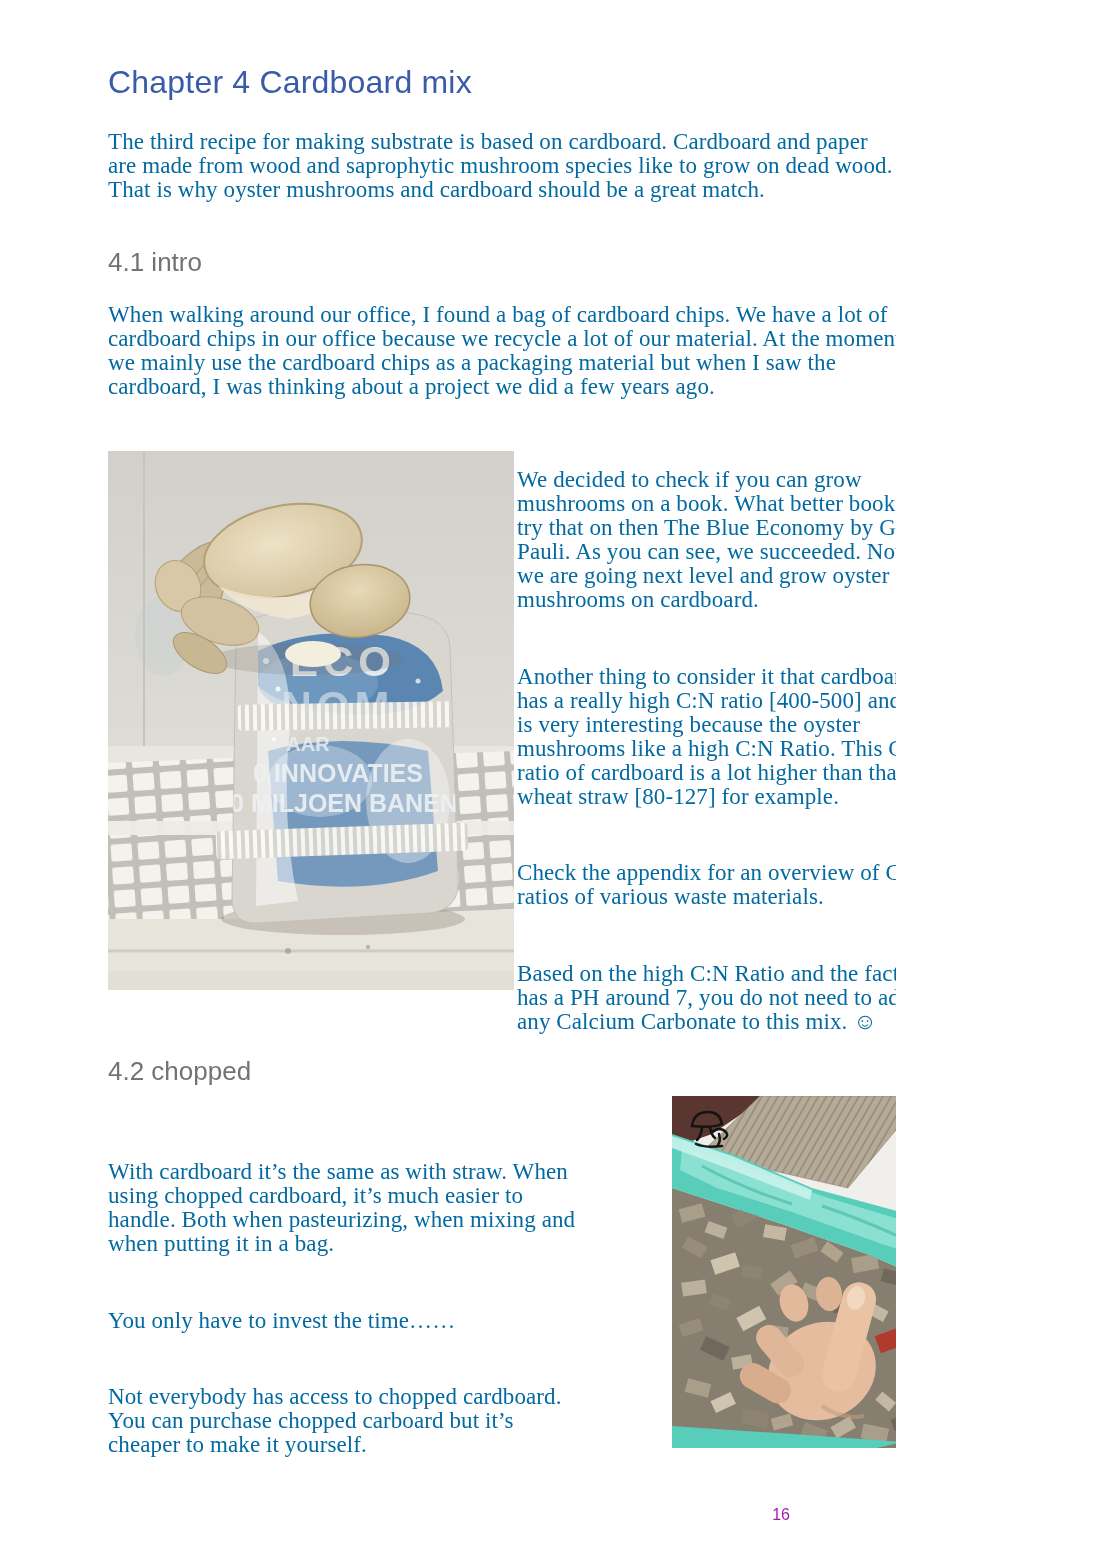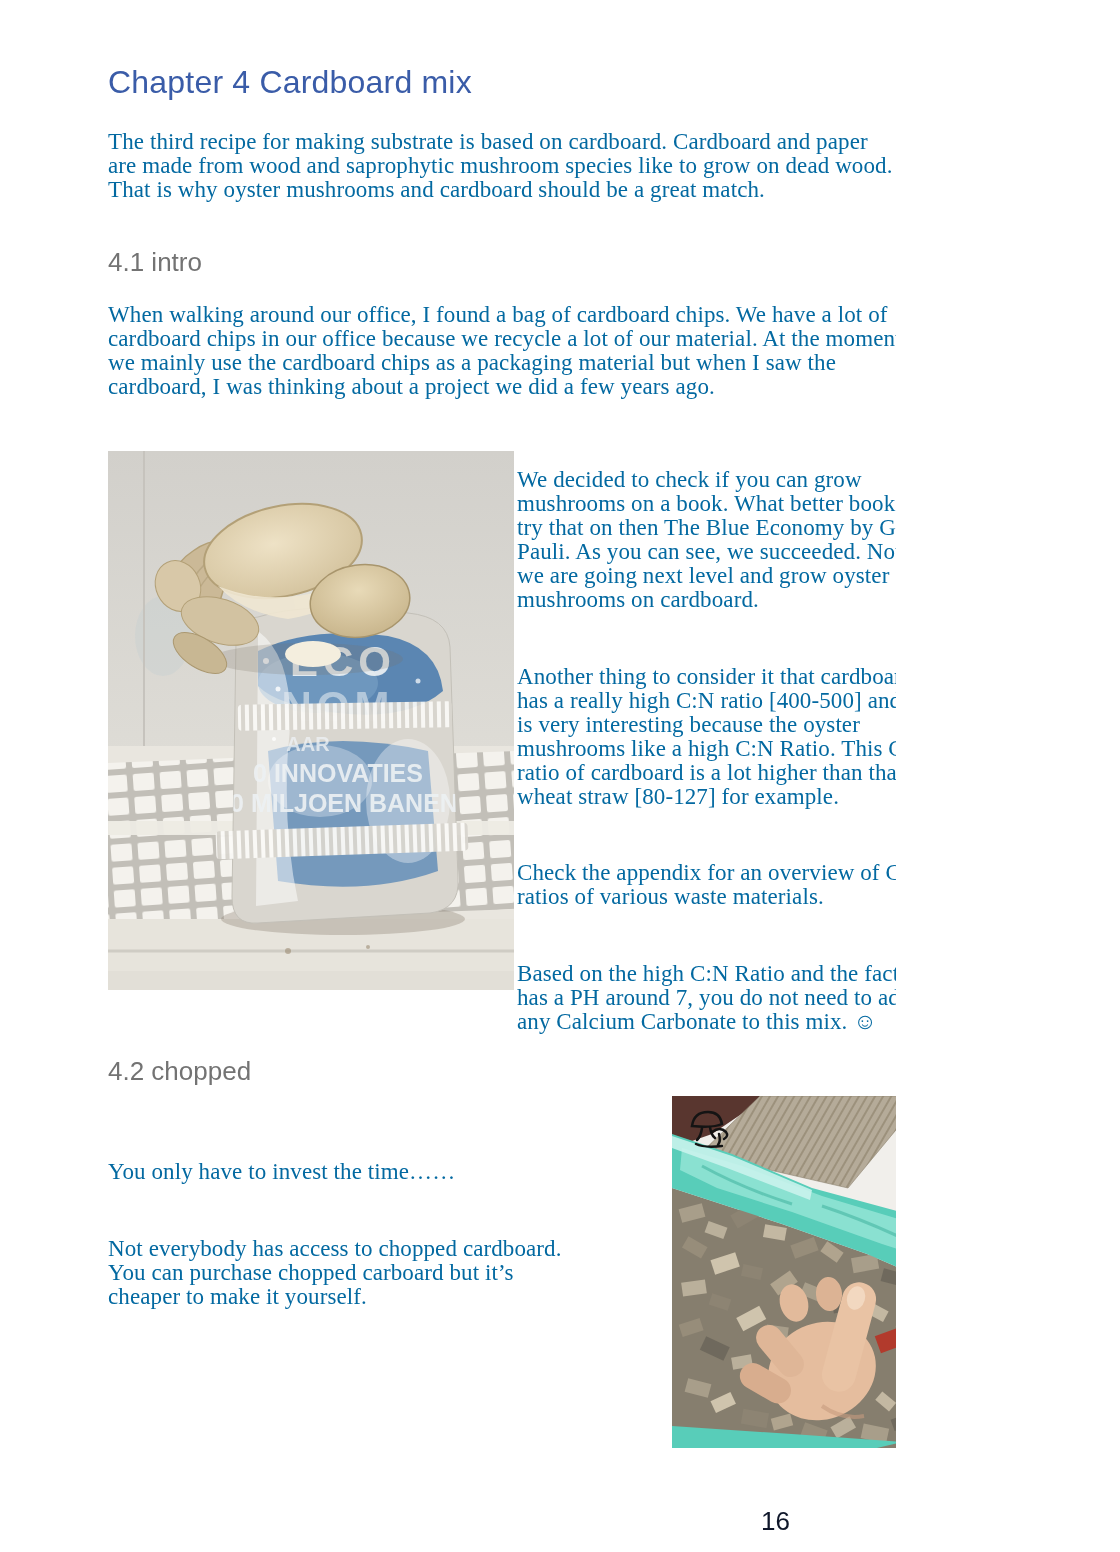--- a/index.html
+++ b/index.html
@@ -25,21 +25,21 @@
   .para p { margin:0 0 28.5px 0; white-space:pre-line; }
   .intro-para   { left:108px; top:130px; width:930px; }
   .p41          { left:108px; top:303px; width:930px; }
   .col41        { left:517px; top:444px; width:505px; }
   .col42        { left:108px; top:1136px; width:560px; }
   .fig { position:absolute; }
   .fig1 { left:108px; top:451px; width:406px; height:539px; }
   .fig2 { left:672px; top:1096px; width:346px; height:352px; }
   .pagenum {
     position:absolute; top:1506px; right:106px;
-    font-size:26px; color:#0f172a;
+    font-size:16px; color:#a21caf;
   }
   svg { display:block; }
   .cover-txt { font-family:"Liberation Sans","DejaVu Sans",sans-serif; font-weight:bold; fill:#edf1f3; }
 </style>
 </head>
 <body>
 
 <div class="page">
 
   <div class="h1">Chapter 4 Cardboard mix</div>
@@ -161,20 +161,24 @@
     <p>Check the appendix for an overview of C:N
 ratios of various waste materials.</p>
     <p>Based on the high C:N Ratio and the fact is
 has a PH around 7, you do not need to add
 any Calcium Carbonate to this mix. ☺</p>
   </div>
 
   <div class="h2 h2-42">4.2 chopped</div>
 
   <div class="para col42">
+    <p>With cardboard it’s the same as with straw. When
+using chopped cardboard, it’s much easier to
+handle. Both when pasteurizing, when mixing and
+when putting it in a bag.</p>
     <p>You only have to invest the time……</p>
     <p>Not everybody has access to chopped cardboard.
 You can purchase chopped carboard but it’s
 cheaper to make it yourself.</p>
   </div>
 
   <div class="fig fig2">
     <svg width="346" height="352" viewBox="0 0 346 352">
       <defs>
         <pattern id="corr" width="7" height="7" patternUnits="userSpaceOnUse" patternTransform="rotate(30)">

